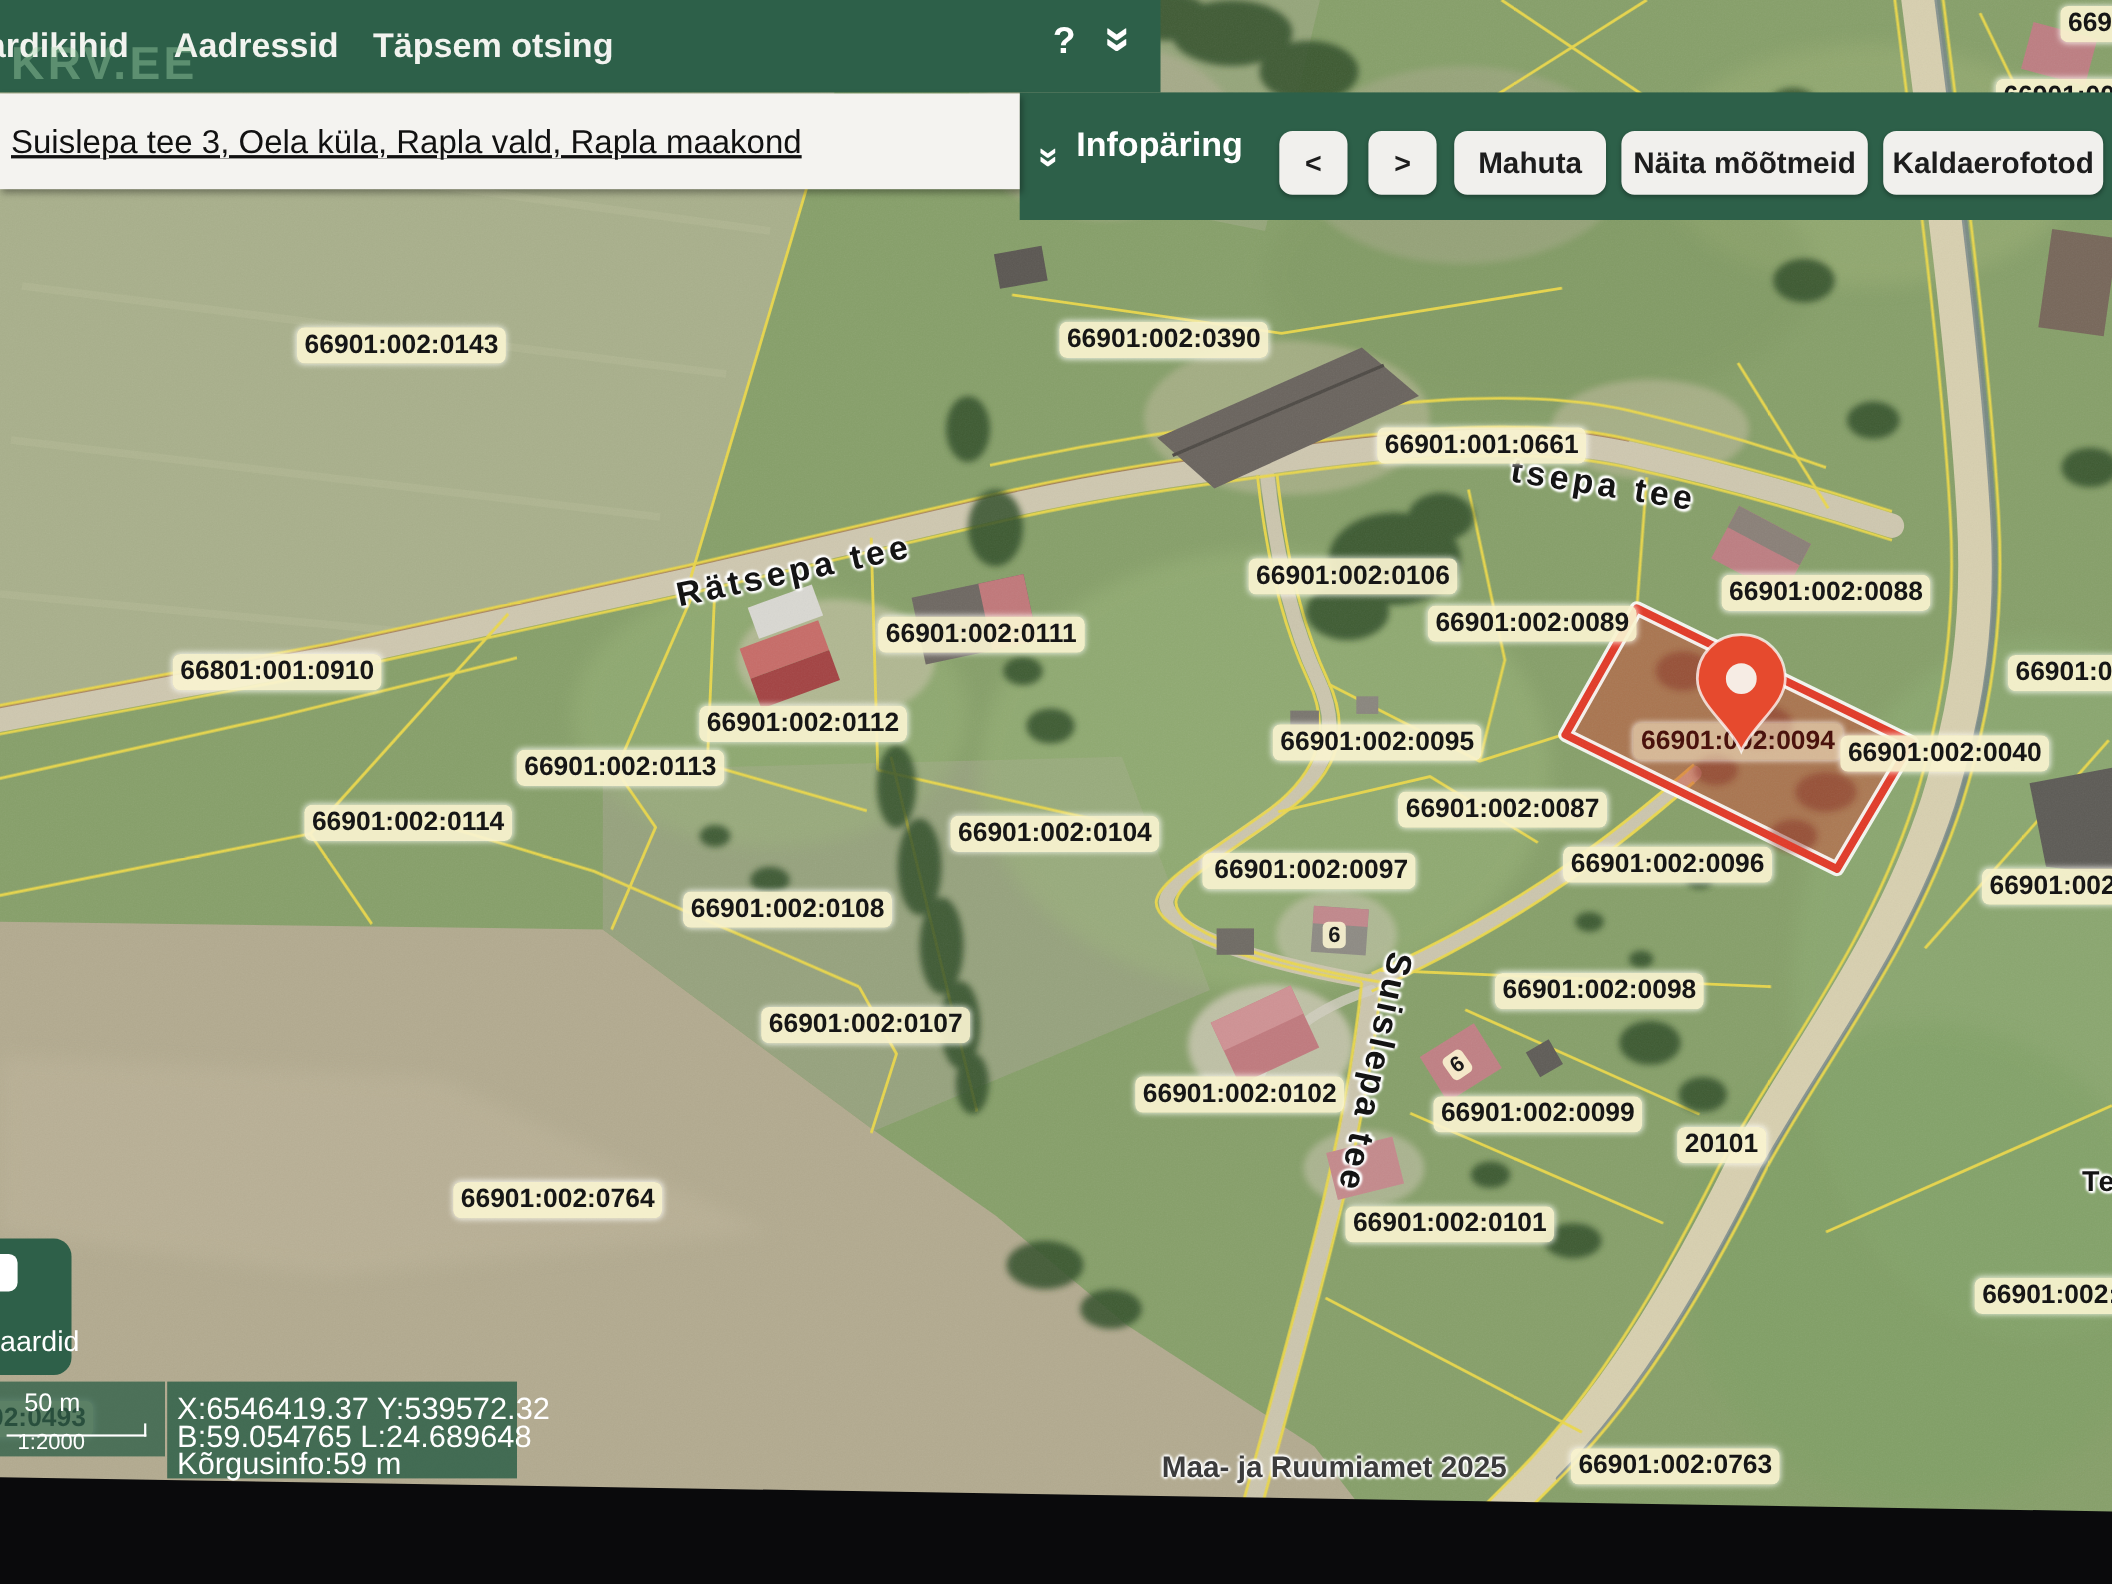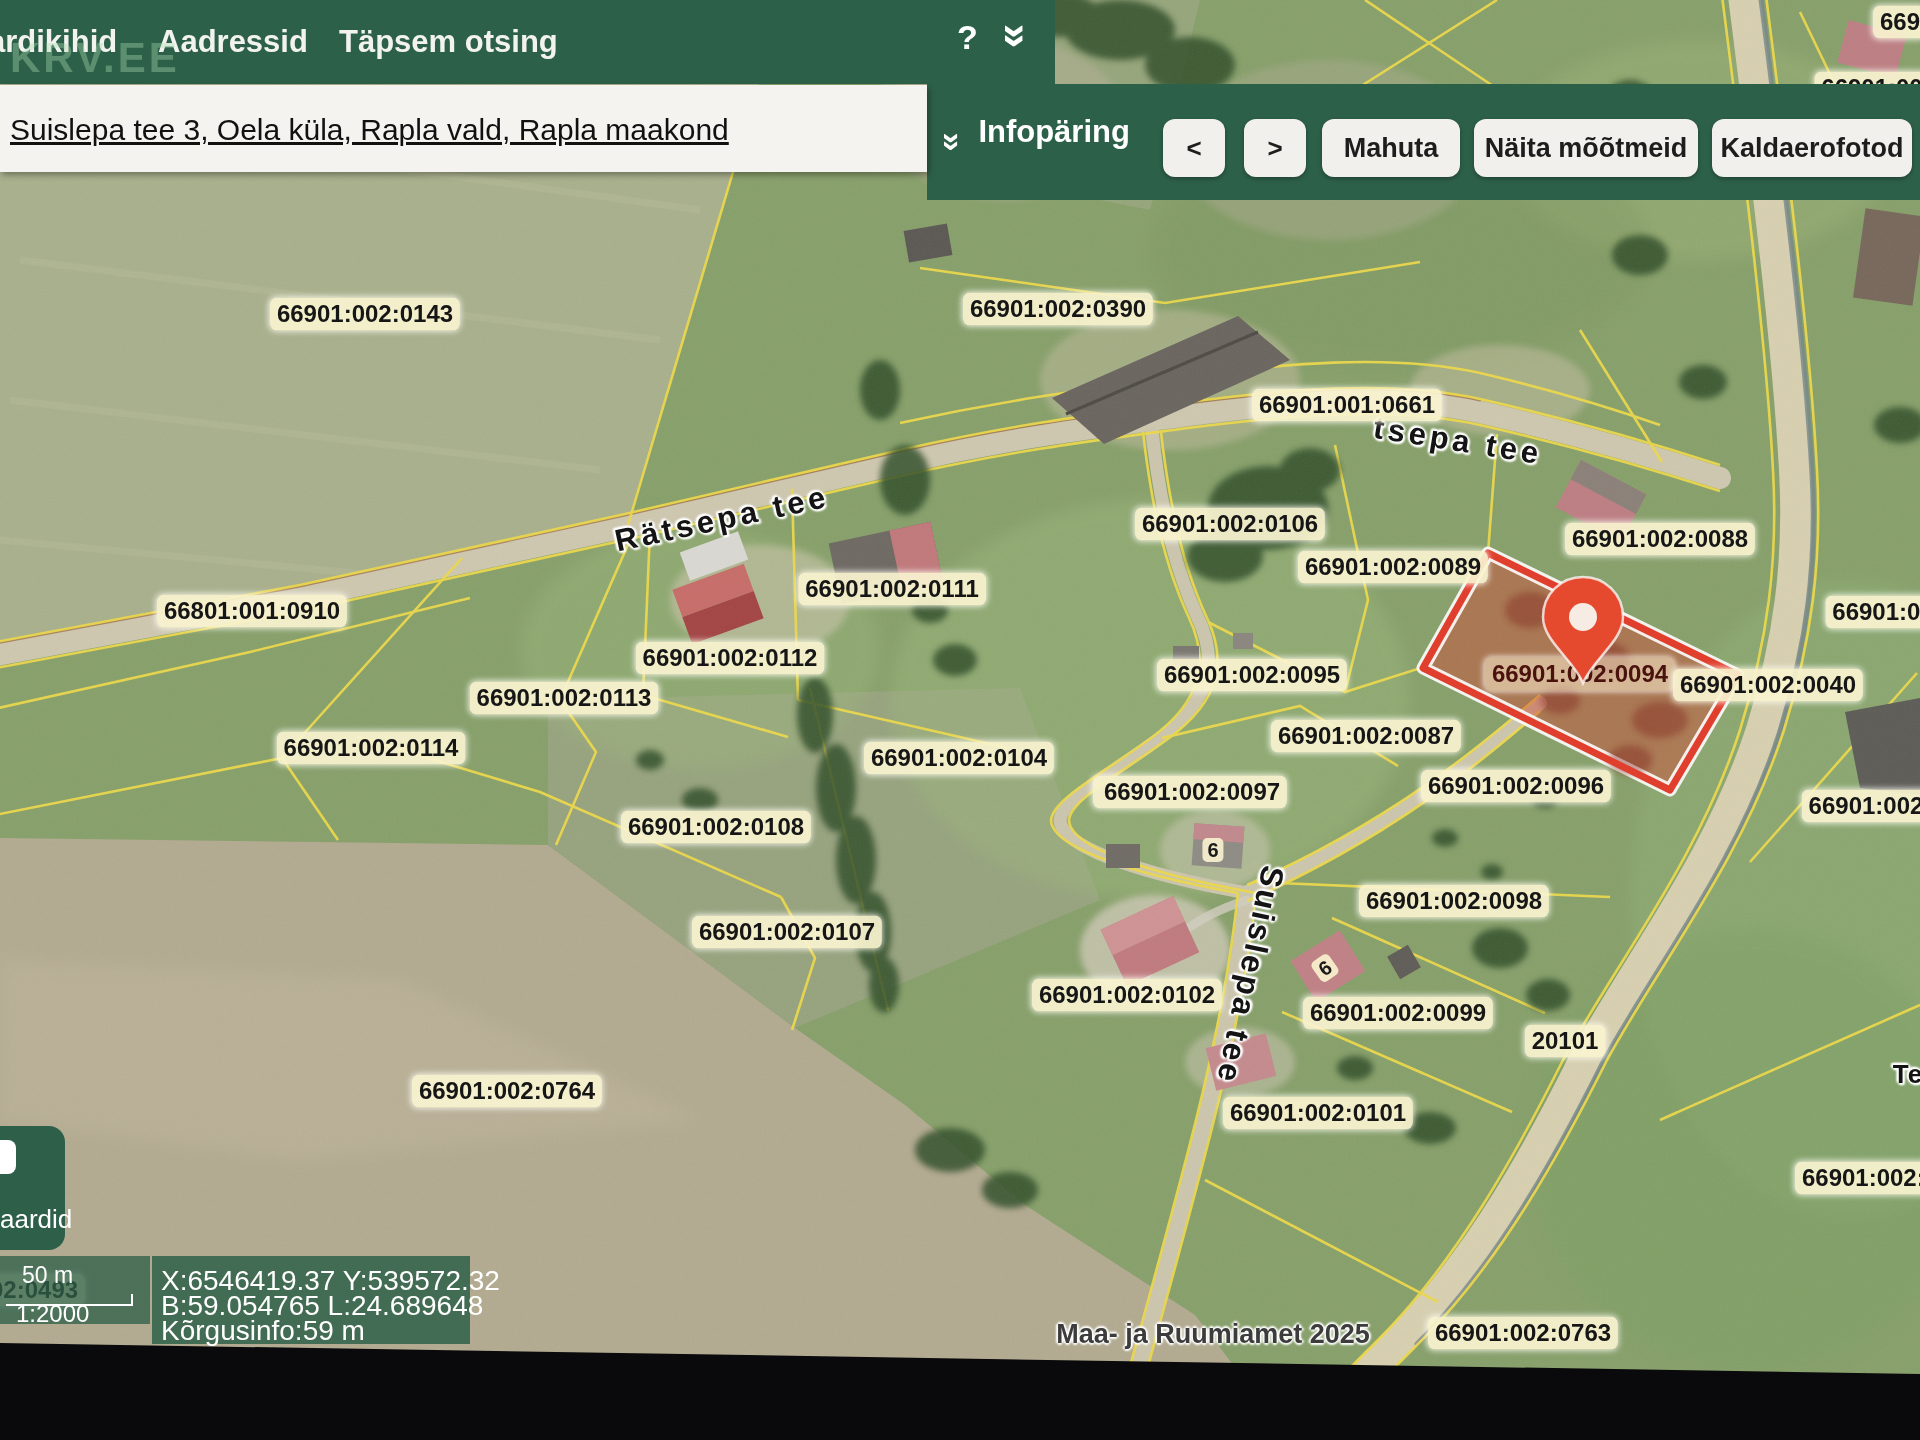--- a/index.html
+++ b/index.html
@@ -37,21 +37,21 @@
     box-shadow:0 2px 4px rgba(0,0,0,.3);font-family:"Liberation Sans",sans-serif;font-size:27px;
     font-weight:600;color:#1d1d1d;cursor:pointer;}
   
   #layers-button{position:absolute;left:-70px;top:1126px;width:135px;height:124px;background:#2e6049;
     border-radius:16px;z-index:10;cursor:pointer;}
   #layers-icon{position:absolute;left:52px;top:14px;width:34px;height:34px;background:#fff;border-radius:8px;}
   #layers-label{position:absolute;left:70px;top:78px;color:#fff;font-size:26px;font-weight:500;}
   #scale-panel{position:absolute;left:0;top:1256px;width:150px;height:68px;background:rgba(47,96,73,.78);z-index:10;}
   #scale-dist{position:absolute;left:22px;top:6px;color:#fff;font-size:23px;}
   #scale-line{position:absolute;left:6px;top:38px;width:125px;height:10px;border-bottom:2px solid #fff;border-right:2px solid #fff;}
-  #scale-ratio{position:absolute;left:16px;top:44px;color:#fff;font-size:24px;}
+  #scale-ratio{position:absolute;left:16px;top:44px;color:#fff;font-size:20px;}
   #coord-panel{position:absolute;left:152px;top:1256px;width:318px;height:76px;background:rgba(47,96,73,.85);
     z-index:10;color:#fff;font-size:28px;line-height:25px;padding-top:12px;}
   #coord-panel div{padding-left:9px;white-space:nowrap;}
   #attribution{position:absolute;transform:translate(-50%,-50%);color:#3c3c3c;font-size:27px;font-weight:700;
     z-index:4;white-space:nowrap;
     text-shadow:-2px 0 2px #fff,2px 0 2px #fff,0 -2px 2px #fff,0 2px 2px #fff;}
   #bezel{position:absolute;left:0;top:0;z-index:30;pointer-events:none;}
 </style>
 </head>
 <body>
@@ -263,21 +263,21 @@
   </svg>
 
   <div id="map-labels">
       <div class="parcel-badge" style="left: -10px; top: 1290px;">66901:002:0493</div>
       <div class="parcel-badge" style="left: 365px; top: 314px;">66901:002:0143</div>
       <div class="parcel-badge" style="left: 1058px; top: 309px;">66901:002:0390</div>
       <div class="parcel-badge" style="left: 1347px; top: 405px;">66901:001:0661</div>
       <div class="parcel-badge" style="left: 1230px; top: 524px;">66901:002:0106</div>
       <div class="parcel-badge" style="left: 1393px; top: 567px;">66901:002:0089</div>
       <div class="parcel-badge" style="left: 1660px; top: 539px;">66901:002:0088</div>
-      <div class="parcel-badge" style="left: 892px; top: 589px;">66901:002:0111</div>
+      <div class="parcel-badge" style="left: 892px; top: 577px;">66901:002:0111</div>
       <div class="parcel-badge" style="left: 730px; top: 658px;">66901:002:0112</div>
       <div class="parcel-badge" style="left: 252px; top: 611px;">66801:001:0910</div>
       <div class="parcel-badge" style="left: 564px; top: 698px;">66901:002:0113</div>
       <div class="parcel-badge" style="left: 371px; top: 748px;">66901:002:0114</div>
       <div class="parcel-badge" style="left: 1252px; top: 675px;">66901:002:0095</div>
       <div class="parcel-badge on-red" style="left: 1580px; top: 674px;">66901:002:0094</div>
       <div class="parcel-badge" style="left: 1768px; top: 685px;">66901:002:0040</div>
       <div class="parcel-badge" style="left: 1883px; top: 612px;">66901:00</div>
       <div class="parcel-badge" style="left: 1366px; top: 736px;">66901:002:0087</div>
       <div class="parcel-badge" style="left: 959px; top: 758px;">66901:002:0104</div>

